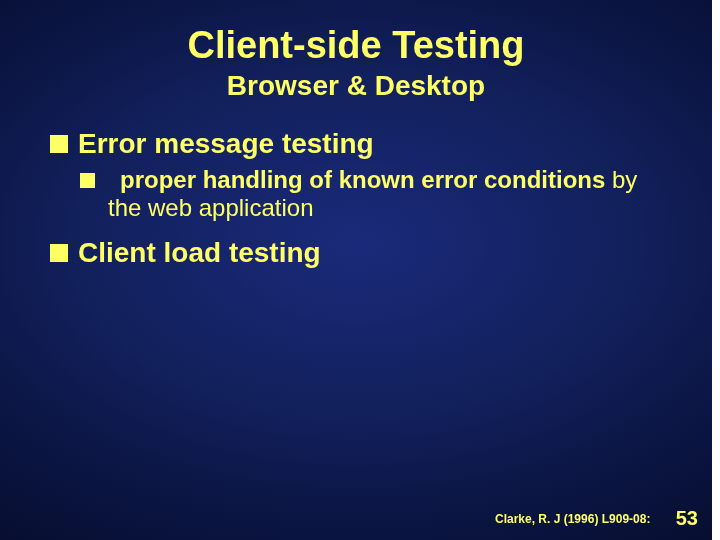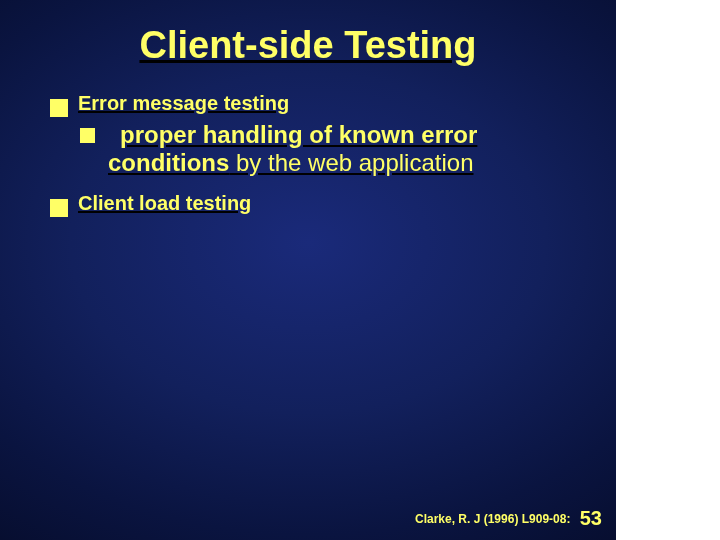--- a/index.html
+++ b/index.html
@@ -4,30 +4,29 @@
 <style>
   html, body {
     margin: 0;
     padding: 0;
     width: 720px;
     height: 540px;
     overflow: hidden;
     font-family: Arial, Helvetica, sans-serif;
   }
   .slide {
-    width: 616px;
+    width: 712px;
     height: 540px;
     background: radial-gradient(ellipse 110% 90% at 50% 45%,
                 #1a2a7a 0%,
                 #12205c 35%,
                 #0a1440 60%,
                 #020518 100%);
     position: relative;
     box-sizing: border-box;
-    text-decoration: underline;
   }
   .title {
     text-align: center;
     color: #ffff66;
     font-weight: bold;
     font-size: 38px;
     padding-top: 26px;
     line-height: 1.05;
   }
   .subtitle {
@@ -37,21 +36,21 @@
     font-size: 28px;
     margin-top: 4px;
   }
   .body {
     margin-top: 26px;
     padding-left: 50px;
     padding-right: 40px;
     color: #ffff66;
   }
   .l1 {
-    font-size: 20px;
+    font-size: 28px;
     font-weight: bold;
     line-height: 1.15;
     margin-top: 14px;
     margin-bottom: 6px;
     position: relative;
     padding-left: 28px;
   }
   .l2 {
     font-size: 24px;
     line-height: 1.18;
@@ -73,30 +72,31 @@
   .footer {
     position: absolute;
     bottom: 10px;
     right: 14px;
     color: #ffff66;
     font-size: 12px;
     font-weight: bold;
   }
   .pagenum {
     font-size: 20px;
-    margin-left: 6px;
+    margin-left: 22px;
     vertical-align: -2px;
   }
 </style>
 </head>
 <body>
 
 <div class="slide">
 
   <div class="title">Client-side Testing</div>
+  <div class="subtitle">Browser &amp; Desktop</div>
 
   <div class="body">
 
     <div class="l1">
       <span class="sq"></span>
       <span>Error message testing</span>
     </div>
     <div class="l2">
       <span class="sq"></span>
       <span>

